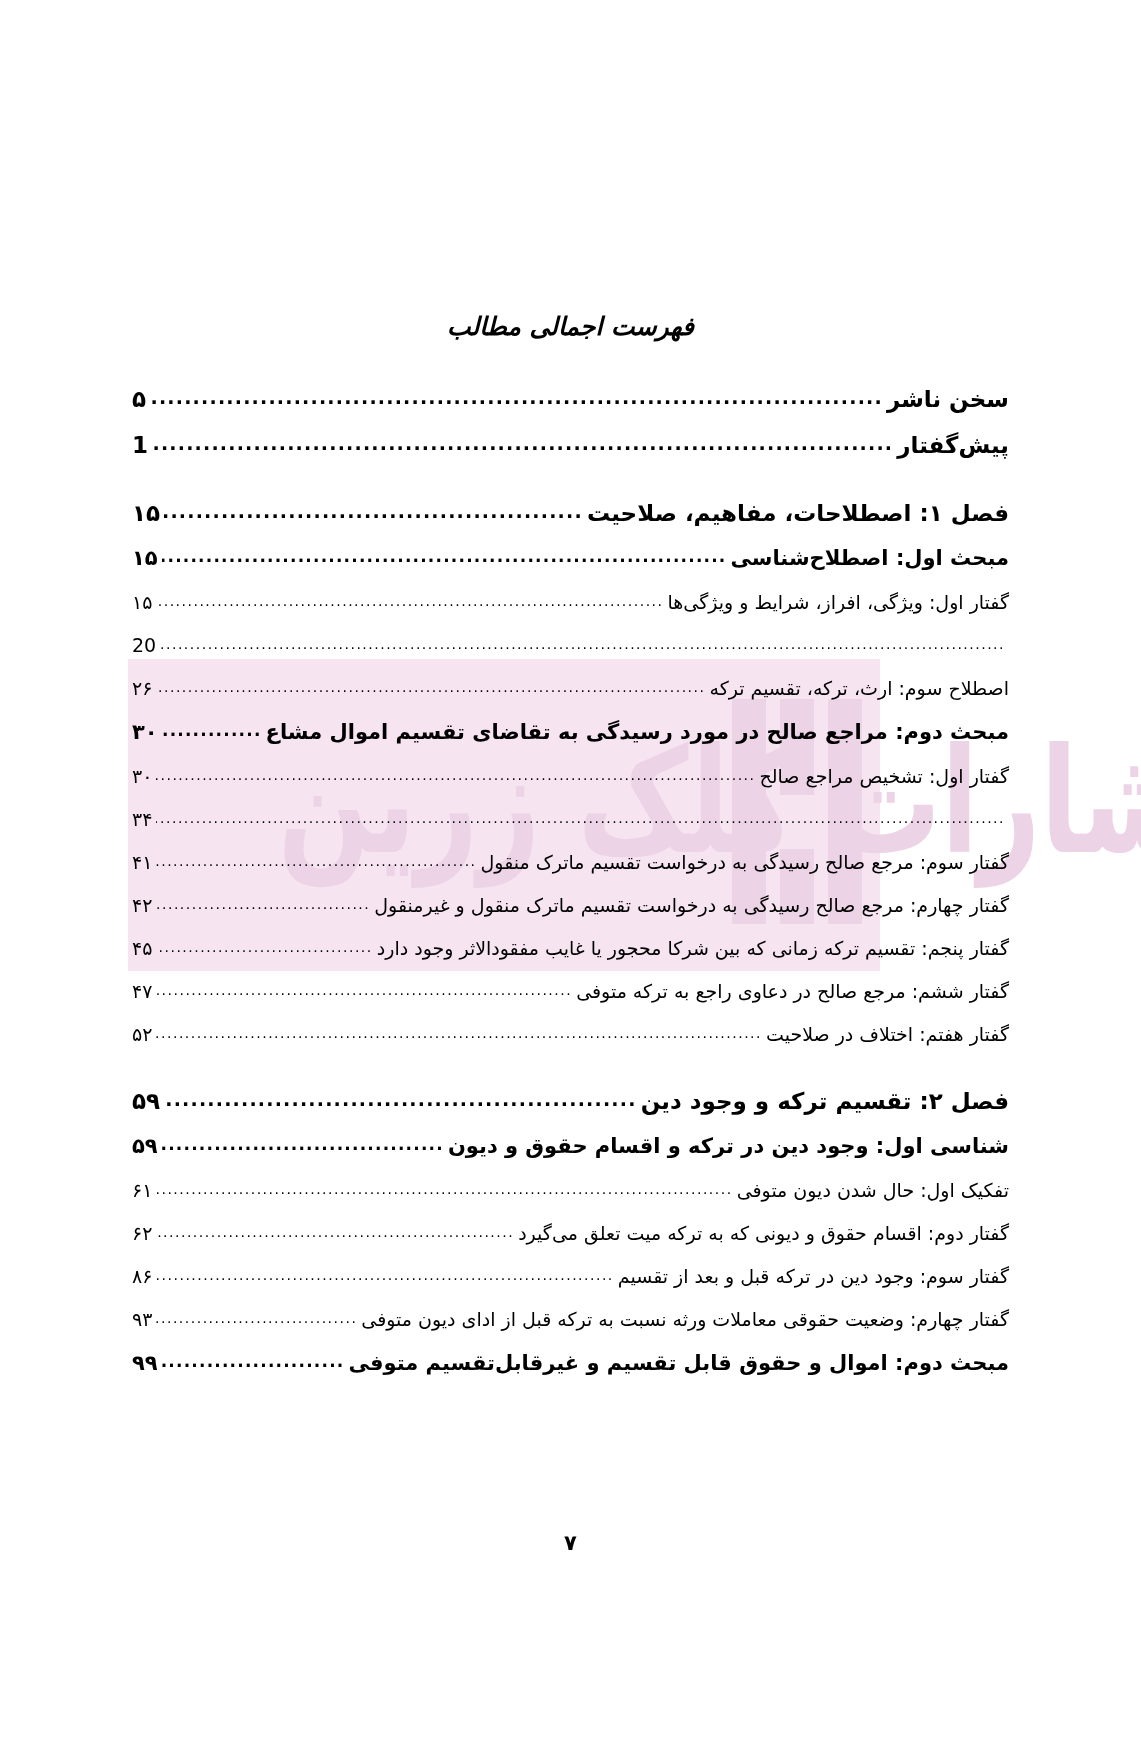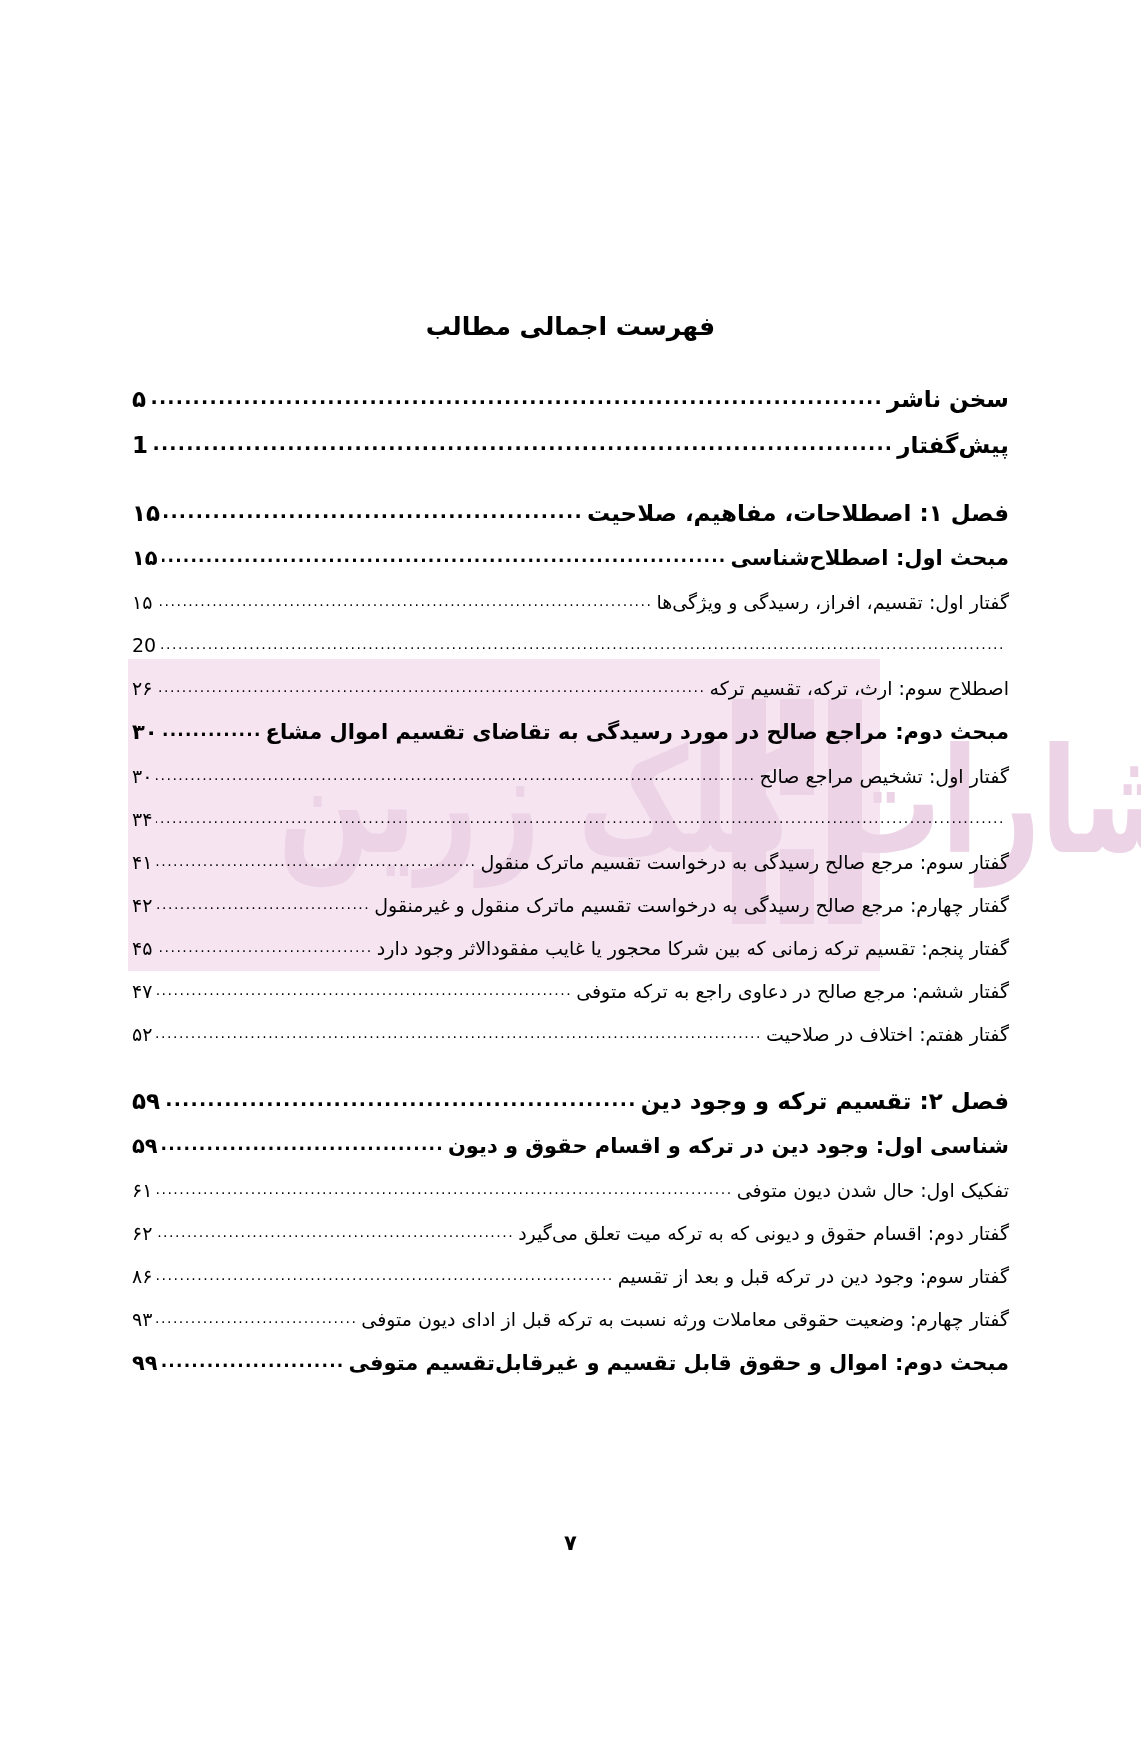--- a/index.html
+++ b/index.html
@@ -73,20 +73,21 @@
   .doc-title {
     position: absolute;
     top: 312px;
     left: 0;
     right: 0;
     text-align: center;
     font-size: 25px;
     font-weight: 700;
     letter-spacing: 0px;
     z-index: 3;
+    font-style: italic;
   }
 
   
   .toc {
     position: absolute;
     top: 376px;
     right: 132px;
     left: 132px;
     z-index: 3;
   }
@@ -205,21 +206,21 @@
         <span class="toc-label">فصل ۱: اصطلاحات، مفاهیم، صلاحیت</span>
         <span class="toc-dots"></span>
         <span class="toc-page">۱۵</span>
       </div>
       <div class="toc-row lvl-section">
         <span class="toc-label">مبحث اول: اصطلاح‌شناسی</span>
         <span class="toc-dots"></span>
         <span class="toc-page">۱۵</span>
       </div>
       <div class="toc-row lvl-sub">
-        <span class="toc-label">گفتار اول: تقسیم، افراز، رسیدگی و ویژگی‌ها</span>
+        <span class="toc-label">گفتار اول: ویژگی، افراز، شرایط و ویژگی‌ها</span>
         <span class="toc-dots"></span>
         <span class="toc-page">۱۵</span>
       </div>
       <div class="toc-row lvl-sub">
         <span class="toc-dots"></span>
         <span class="toc-page">20</span>
       </div>
       <div class="toc-row lvl-sub">
         <span class="toc-label">اصطلاح سوم: ارث، ترکه، تقسیم ترکه</span>
         <span class="toc-dots"></span>

